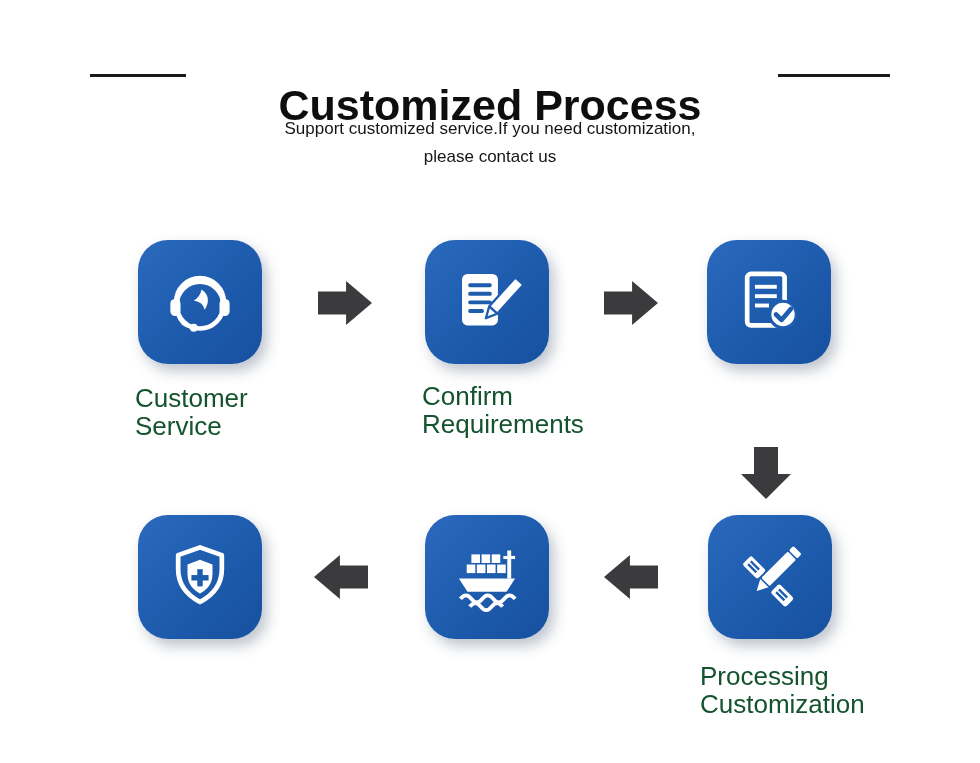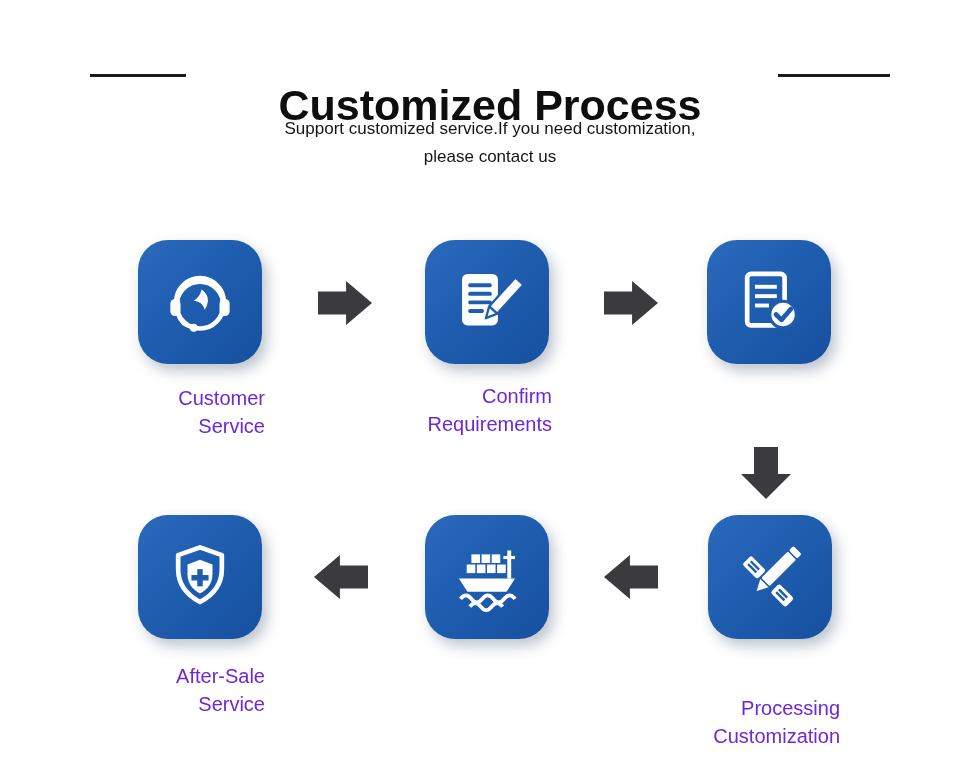--- a/index.html
+++ b/index.html
@@ -25,24 +25,24 @@
     background:linear-gradient(135deg,#2a69bd 0%,#1e5cae 50%,#17509f 100%);
     box-shadow:5px 7px 14px rgba(40,60,90,.30);
     display:flex;align-items:center;justify-content:center;
   }
   .tile svg{width:78px;height:78px;display:block;}
   .arrow{position:absolute;background:#3b3b3d;}
   .arrow-right{width:54px;height:44px;clip-path:polygon(0 24%,52% 24%,52% 0,100% 50%,52% 100%,52% 76%,0 76%);}
   .arrow-left{width:54px;height:44px;clip-path:polygon(100% 24%,48% 24%,48% 0,0 50%,48% 100%,48% 76%,100% 76%);}
   .arrow-down{width:50px;height:52px;clip-path:polygon(26% 0,74% 0,74% 52%,100% 52%,50% 100%,0 52%,26% 52%);}
   .label{
-    position:absolute;text-align:right;font-size:20px;line-height:28px;color:#6d28d9;
+    position:absolute;text-align:left;font-size:26px;line-height:28px;color:#14532d;
   }
   .w130{width:130px;}
-  .w140{width:140px;margin-top:32px;}
+  .w140{width:140px;}
   .w160{width:160px;}
 </style>
 </head>
 <body>
 
 <div class="canvas">
 
   <div class="rule rule-left"></div>
   <h1 class="title">Customized Process</h1>
   <div class="rule rule-right"></div>
@@ -137,15 +137,14 @@
   <div class="arrow arrow-left" style="left:314px;top:555px;"></div>
 
   <div class="tile" style="left:138px;top:515px;">
     <svg viewBox="0 0 100 100">
       <path d="M50 12 L78 22 v18 c0 22 -13 34 -28 42 C35 74 22 62 22 40 V22 Z" fill="none" stroke="#ffffff" stroke-width="6" stroke-linejoin="round"></path>
       <path d="M50 28 L66 34 v12 c0 13 -7 20 -16 25 c-9 -5 -16 -12 -16 -25 V34 Z" fill="#ffffff"></path>
       <rect x="46.5" y="40" width="7" height="22" fill="#1E5CAE"></rect>
       <rect x="39" y="47.5" width="22" height="7" fill="#1E5CAE"></rect>
     </svg>
   </div>
-  <div class="label w130" style="left:135px;top:662px;">After-Sale Service</div>
 
 </div>
 
 </body></html>

